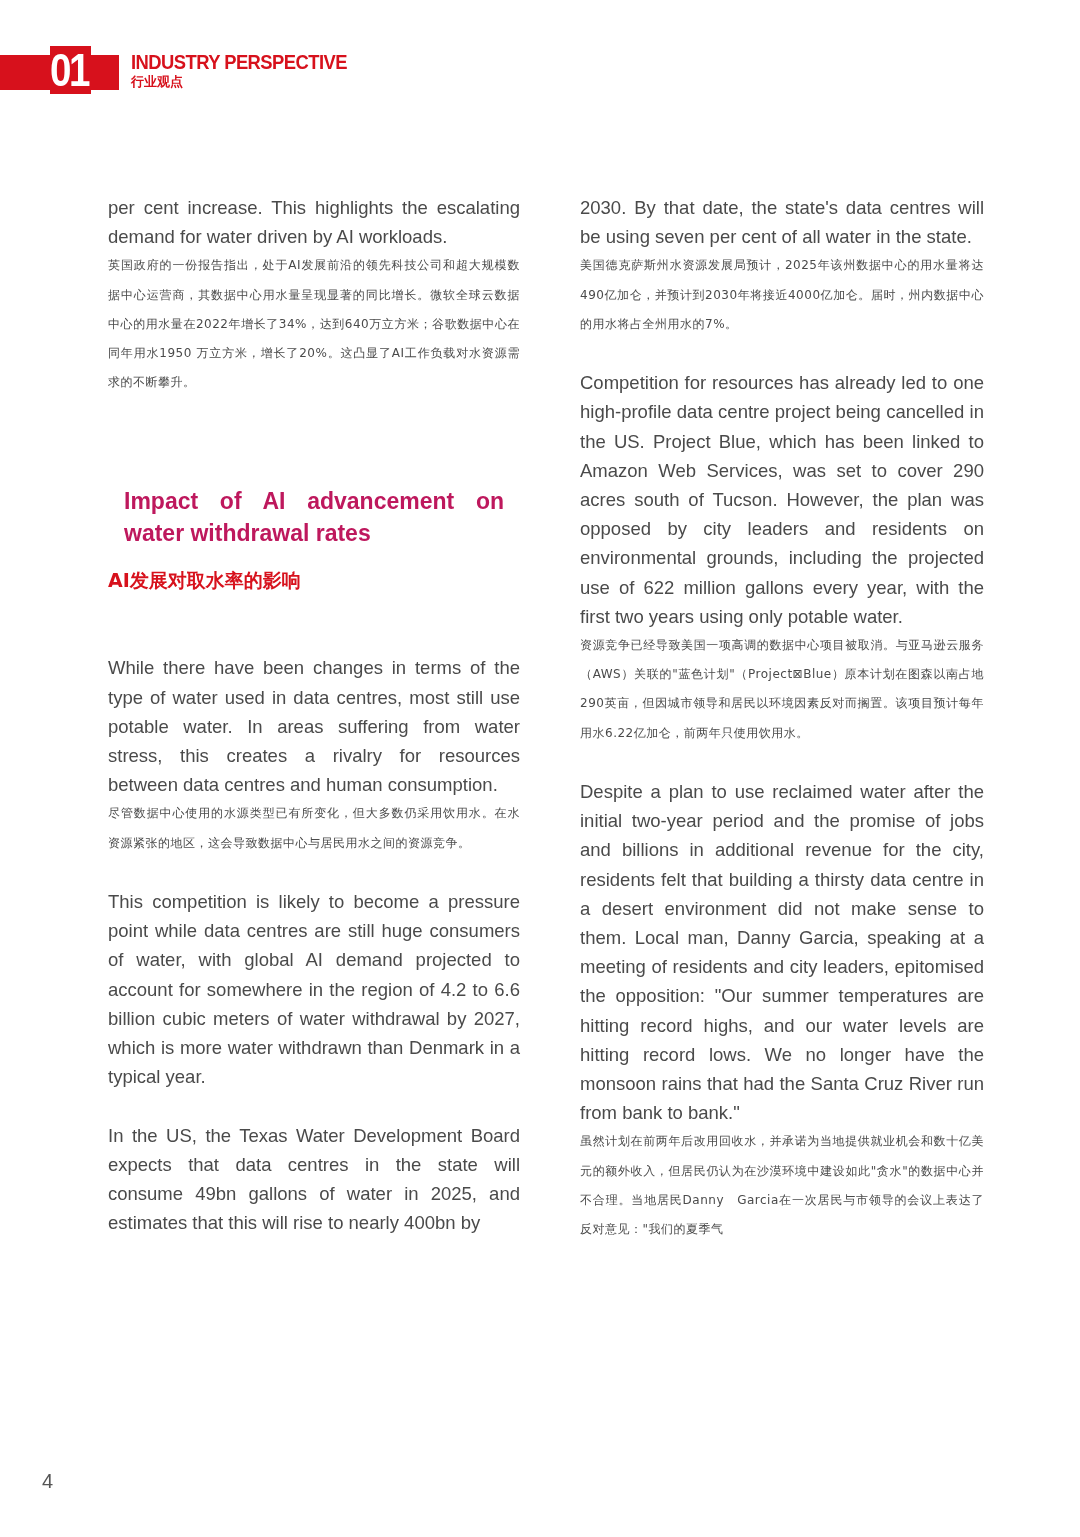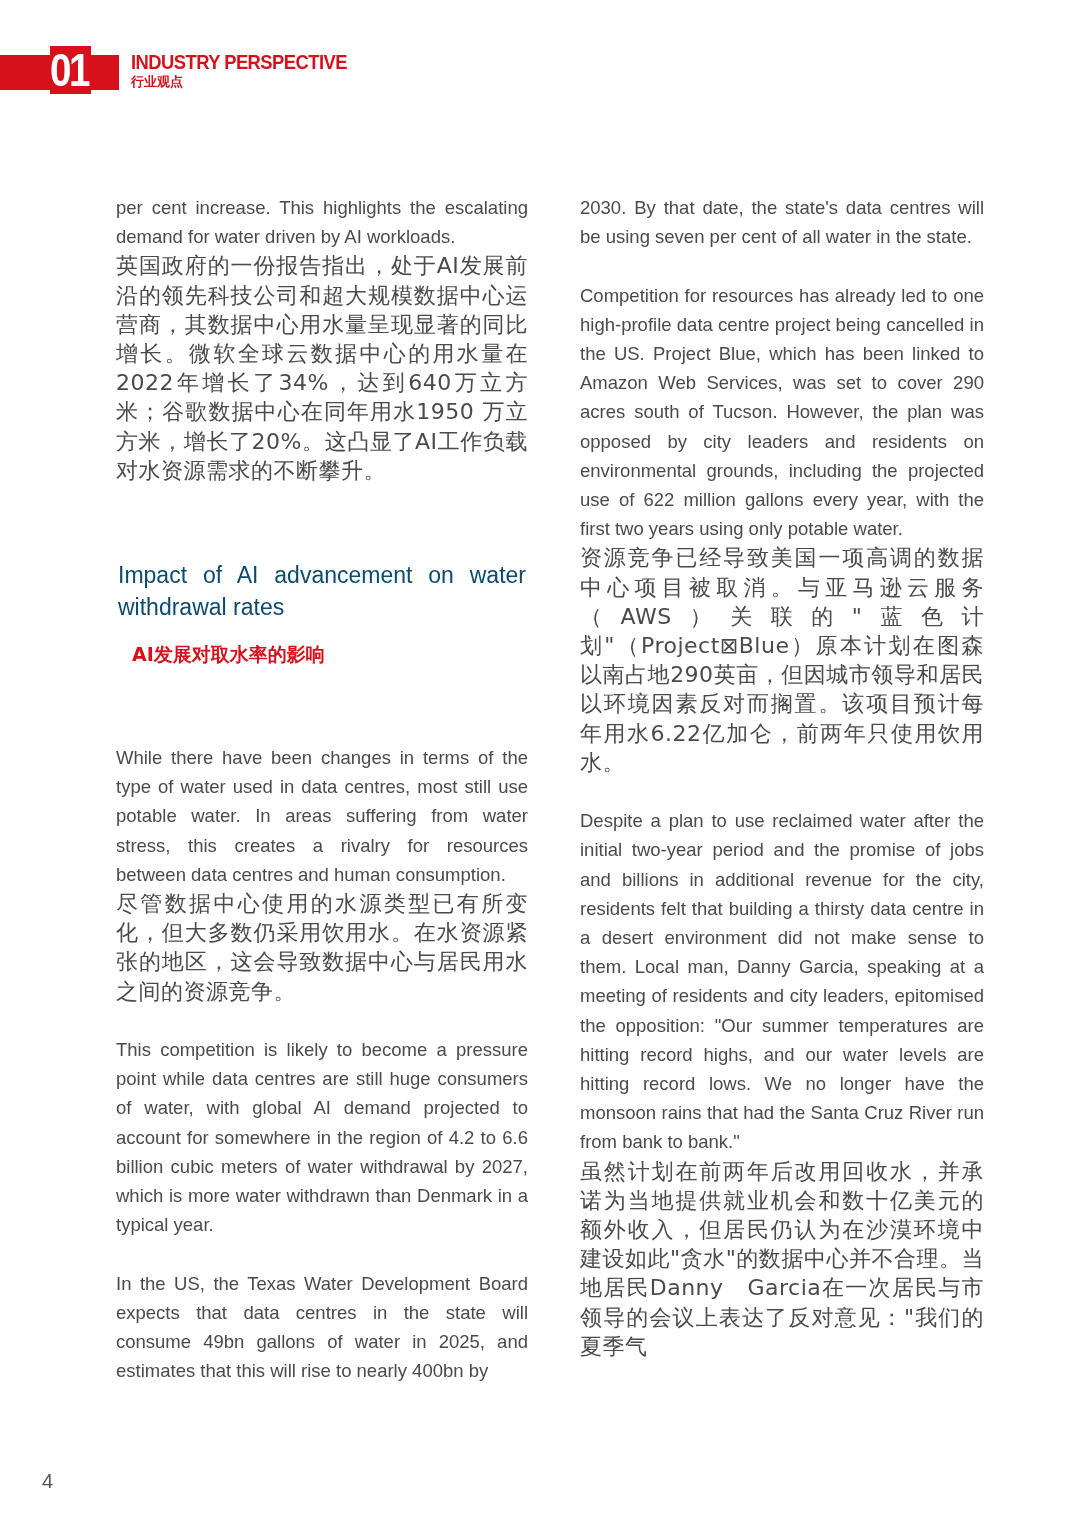--- a/index.html
+++ b/index.html
@@ -11,32 +11,32 @@
                 background: #d7111c; color: #ffffff; font-family: "Liberation Sans", sans-serif;
                 font-weight: 700; font-size: 47px; line-height: 48px; letter-spacing: -3px;
                 transform: scaleX(0.82); transform-origin: left center; }
   .header-title { position: absolute; left: 131px; top: 51px; color: #d7111c;
                   font-weight: 700; font-size: 20px; letter-spacing: -0.6px; line-height: 22px;
                   transform: scaleX(0.92); transform-origin: left top; }
   .header-sub { position: absolute; left: 131px; top: 74px; color: #d7111c;
                 font-weight: 700; font-size: 13px; line-height: 16px; text-align: center; }
 
   .col { position: absolute; top: 193px; width: 412px; }
-  .col.left { left: 116px; }
+  .col.left { left: 108px; }
   .col.right { left: 580px; width: 404px; }
 
   p { margin: 0; font-size: 18.5px; line-height: 29.2px; text-align: justify; color: #4a4a4a;
       font-family: "Liberation Sans", "DejaVu Sans", sans-serif; }
-  p.zh { font-family: "DejaVu Sans", sans-serif; font-size: 22px; letter-spacing: 0.5px; }
+  p.zh { font-family: "DejaVu Sans", sans-serif; font-size: 12px; letter-spacing: 0.5px; }
   .gap { height: 29.2px; }
   .gap-lg { height: 58px; }
 
-  .section-title { color: #0c4a6e; font-weight: 400; font-size: 23px; line-height: 32px;
-                   text-align: justify; margin: 2px; }
-  .section-title-zh { color: #d7111c; font-weight: 700; font-size: 19px; line-height: 30px; margin: 16px;
+  .section-title { color: #be185d; font-weight: 700; font-size: 23px; line-height: 32px;
+                   text-align: justify; margin: 16px; }
+  .section-title-zh { color: #d7111c; font-weight: 700; font-size: 19px; line-height: 30px; margin: 0;
                       font-family: "DejaVu Sans", sans-serif; }
 
   .page-number { position: absolute; left: 42px; top: 1470px; font-size: 20px; color: #555; }
 </style>
 </head>
 <body>
 
 <div class="header-bar"></div>
 <div class="header-num">01</div>
 <div class="header-title">INDUSTRY PERSPECTIVE</div>
@@ -53,20 +53,21 @@
   <p>While there have been changes in terms of the type of water used in data centres, most still use potable water. In areas suffering from water stress, this creates a rivalry for resources between data centres and human consumption.</p>
   <p class="zh">尽管数据中心使用的水源类型已有所变化，但大多数仍采用饮用水。在水资源紧张的地区，这会导致数据中心与居民用水之间的资源竞争。</p>
   <div class="gap"></div>
   <p>This competition is likely to become a pressure point while data centres are still huge consumers of water, with global AI demand projected to account for somewhere in the region of 4.2 to 6.6 billion cubic meters of water withdrawal by 2027, which is more water withdrawn than Denmark in a typical year.</p>
   <div class="gap"></div>
   <p>In the US, the Texas Water Development Board expects that data centres in the state will consume 49bn gallons of water in 2025, and estimates that this will rise to nearly 400bn by</p>
 </div>
 
 <div class="col right">
   <p>2030. By that date, the state's data centres will be using seven per cent of all water in the state.</p>
+  <p class="zh">美国德克萨斯州水资源发展局预计，2025年该州数据中心的用水量将达　　490亿加仑，并预计到2030年将接近4000亿加仑。届时，州内数据中心的用水将占全州用水的7%。</p>
   <div class="gap"></div>
   <p>Competition for resources has already led to one high-profile data centre project being cancelled in the US. Project Blue, which has been linked to Amazon Web Services, was set to cover 290 acres south of Tucson. However, the plan was opposed by city leaders and residents on environmental grounds, including the projected use of 622 million gallons every year, with the first two years using only potable water.</p>
   <p class="zh">资源竞争已经导致美国一项高调的数据中心项目被取消。与亚马逊云服务（AWS）关联的"蓝色计划"（Project⊠Blue）原本计划在图森以南占地290英亩，但因城市领导和居民以环境因素反对而搁置。该项目预计每年用水6.22亿加仑，前两年只使用饮用水。</p>
   <div class="gap"></div>
   <p>Despite a plan to use reclaimed water after the initial two-year period and the promise of jobs and billions in additional revenue for the city, residents felt that building a thirsty data centre in a desert environment did not make sense to them. Local man, Danny Garcia, speaking at a meeting of residents and city leaders, epitomised the opposition: "Our summer temperatures are hitting record highs, and our water levels are hitting record lows. We no longer have the monsoon rains that had the Santa Cruz River run from bank to bank."</p>
   <p class="zh">虽然计划在前两年后改用回收水，并承诺为当地提供就业机会和数十亿美元的额外收入，但居民仍认为在沙漠环境中建设如此"贪水"的数据中心并不合理。当地居民Danny　Garcia在一次居民与市领导的会议上表达了反对意见："我们的夏季气</p>
 </div>
 
 <div class="page-number">4</div>
 

